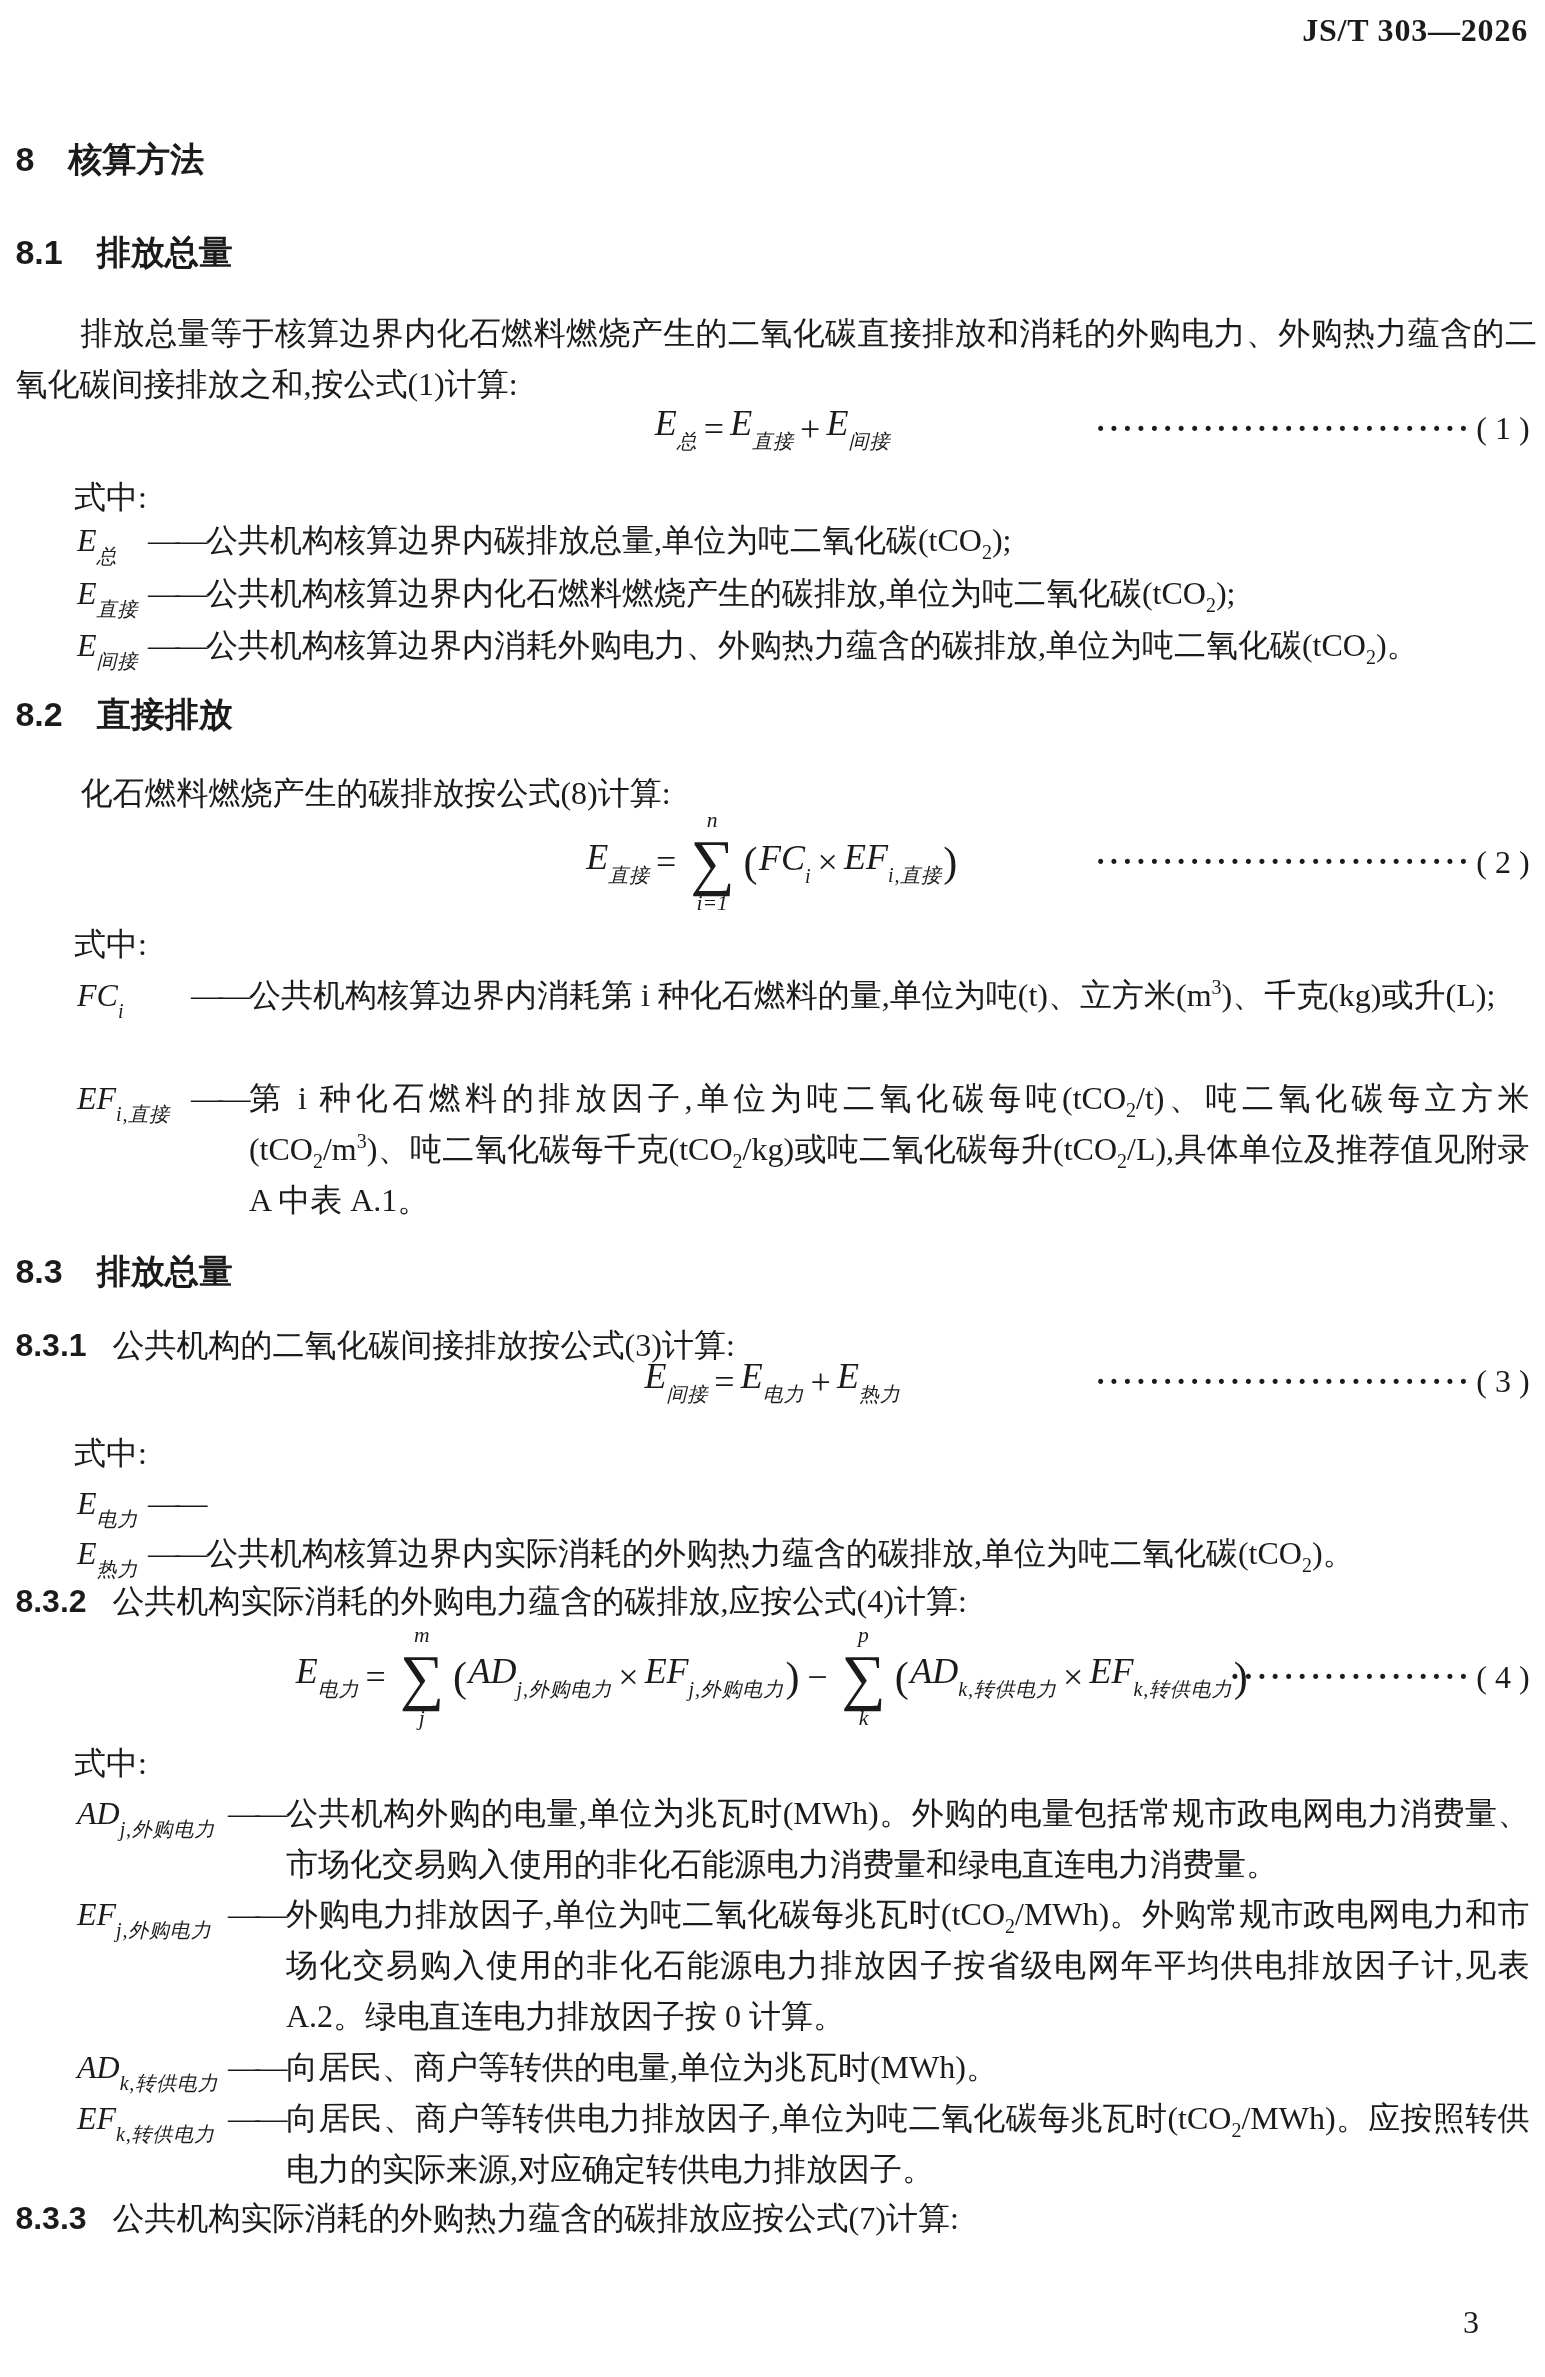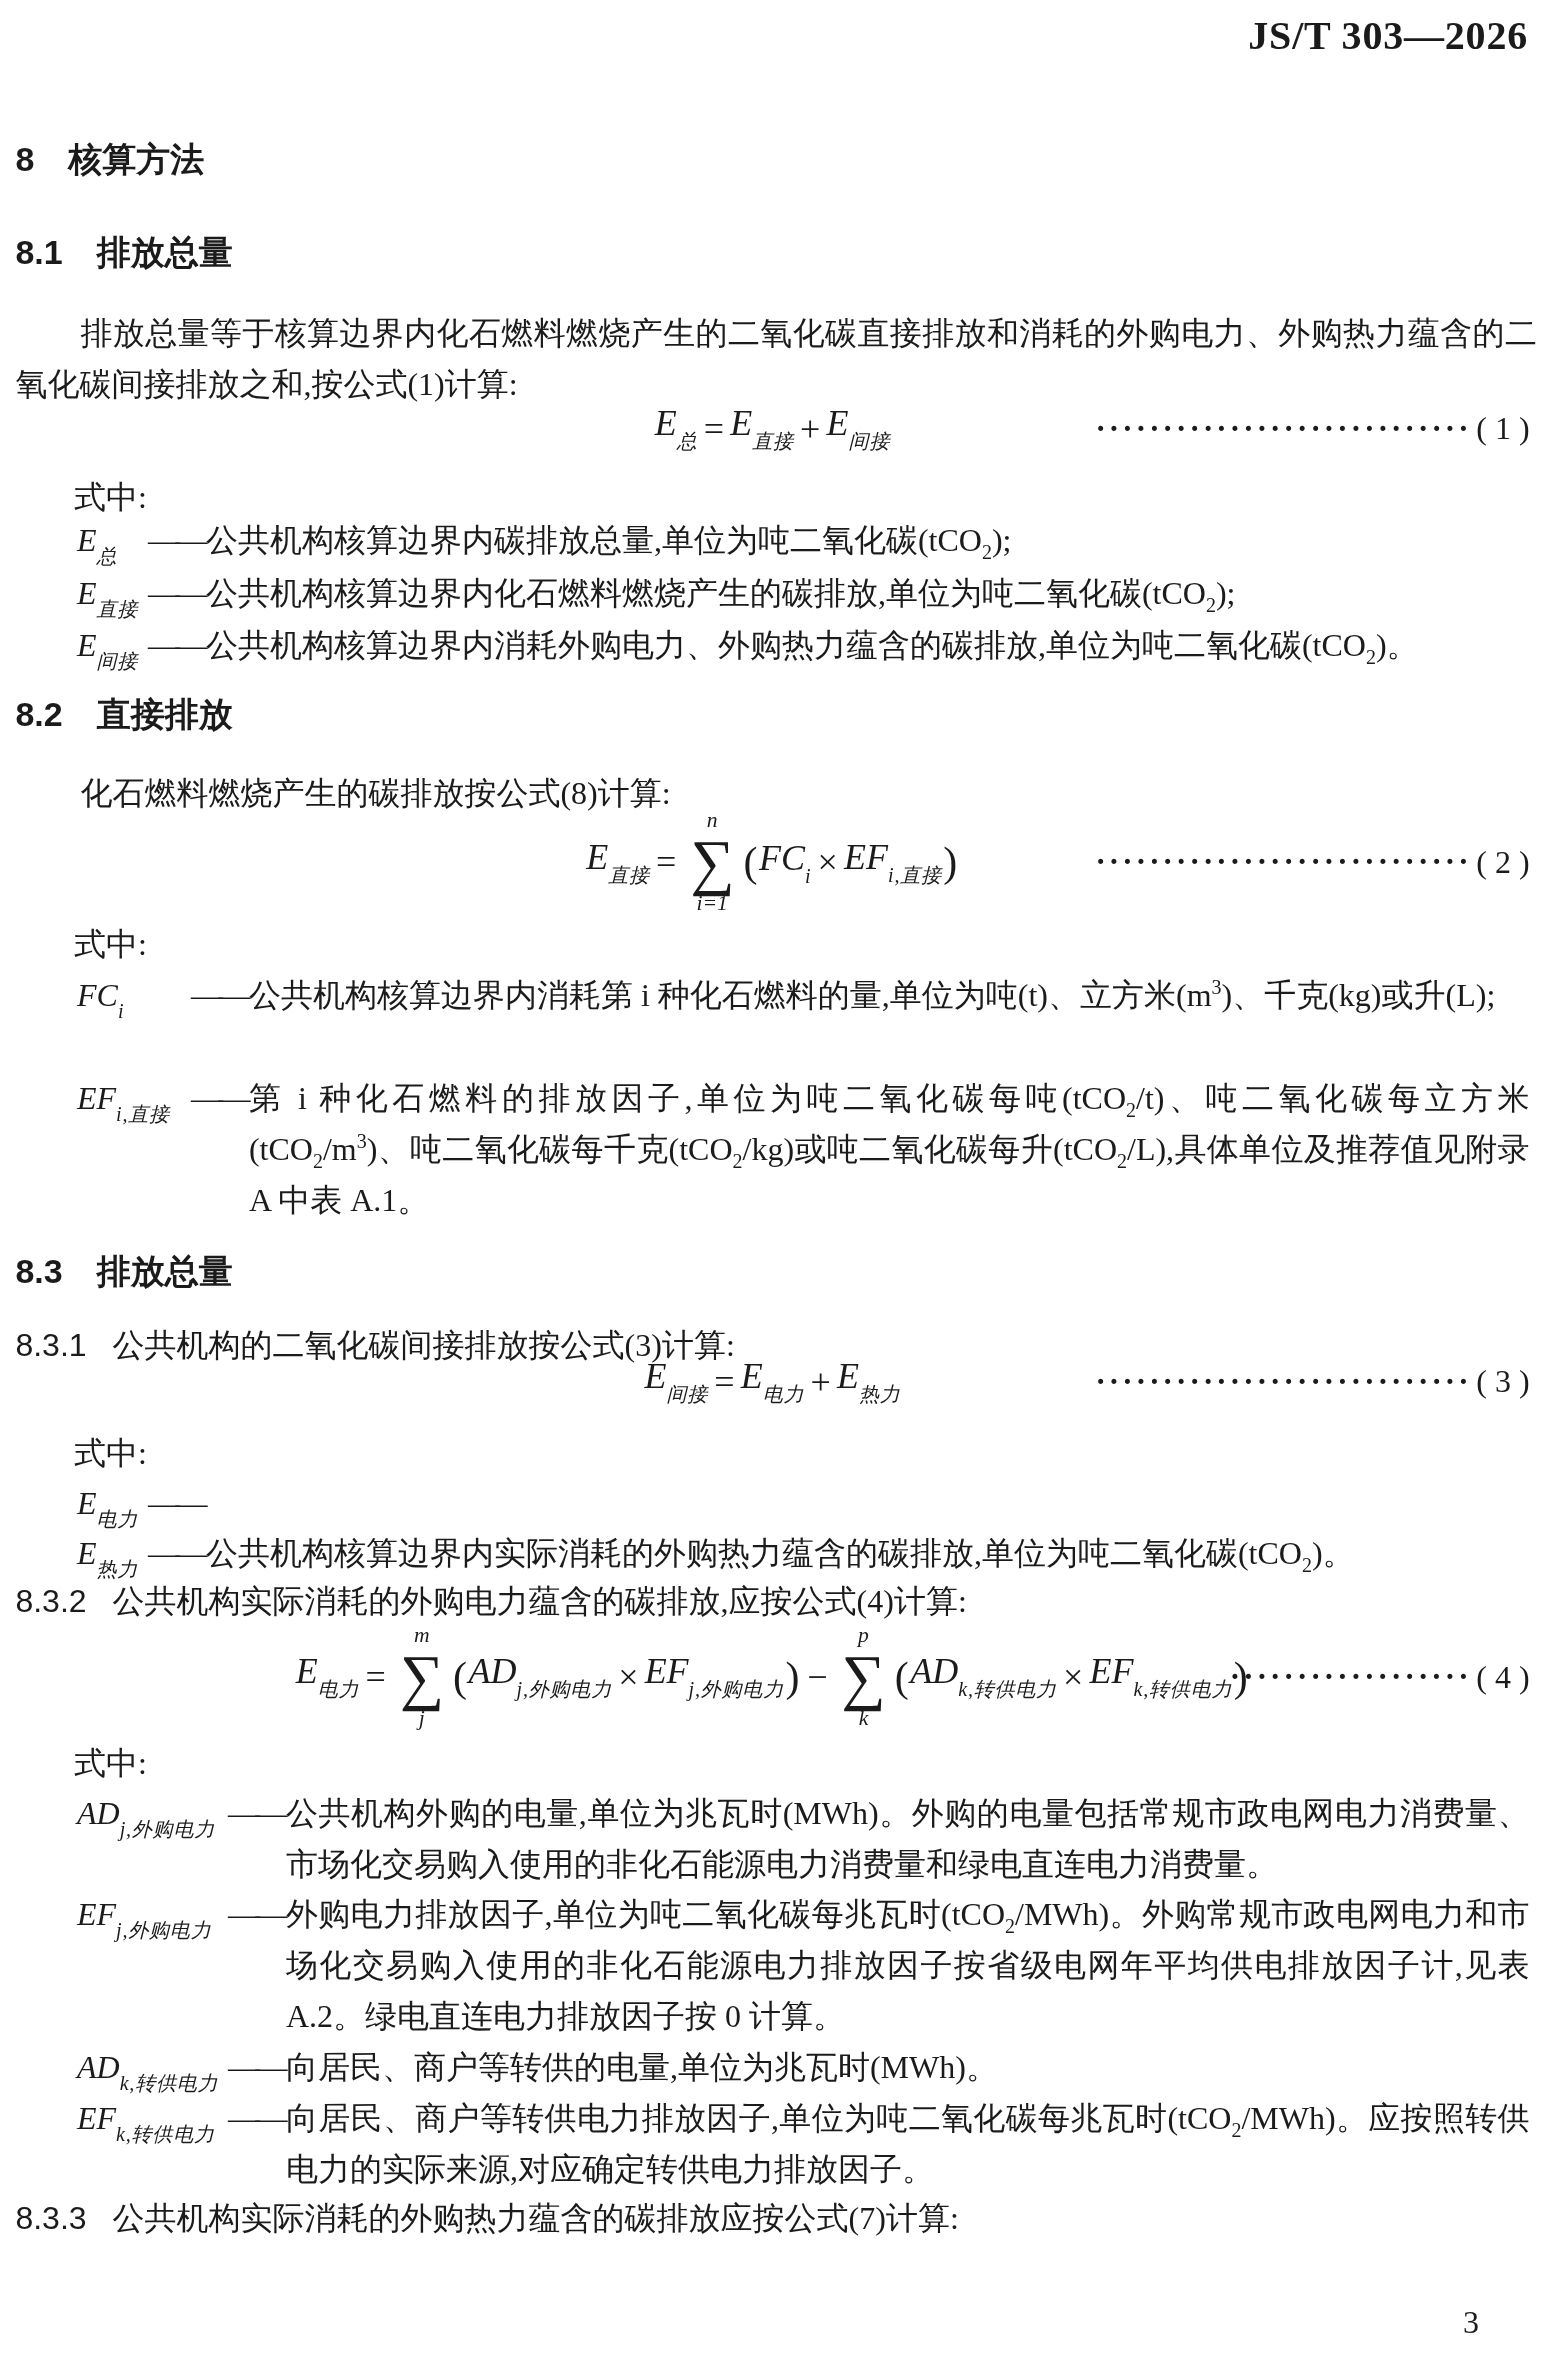--- a/index.html
+++ b/index.html
@@ -9,28 +9,28 @@
     width:1545px;height:2377px;
     margin:0 auto;
     background:#ffffff;
     color:#1b1b1b;
     font-family:"Liberation Serif","DejaVu Serif",serif;
     font-size:32px;
     overflow:hidden;
   }
   .abs{position:absolute;}
   
-  .doc-code{top:12.3px;right:17px;font-weight:700;font-size:40px;letter-spacing:0.8px;}
+  .doc-code{top:12.3px;right:17px;font-weight:700;font-size:32px;letter-spacing:0.8px;}
   .page-no{top:2304px;right:66px;font-size:32px;}
   
   .h{left:15.4px;font-family:"Liberation Sans","DejaVu Sans",sans-serif;font-weight:700;font-size:34px;white-space:nowrap;}
   .h .hnum{margin-right:34px;}
   
   .sline{left:15.4px;right:15.4px;line-height:51px;}
-  .snum{font-family:"Liberation Sans","DejaVu Sans",sans-serif;font-weight:400;margin-right:26px;}
+  .snum{font-family:"Liberation Sans","DejaVu Sans",sans-serif;font-weight:700;margin-right:26px;}
   
   .para{left:15.4px;right:8px;line-height:51px;text-align:justify;text-indent:65px;}
   .shizhong{left:74px;line-height:51px;}
   
   .def{left:77px;right:15.4px;display:flex;line-height:51px;align-items:flex-start;}
   .def .termbox{flex:0 0 auto;white-space:nowrap;}
   .def-g1 .termbox{min-width:71px;}
   .def-g2 .termbox{min-width:114px;}
   .def-g3 .termbox{min-width:151px;}
   .def .mi{font-style:italic;}

